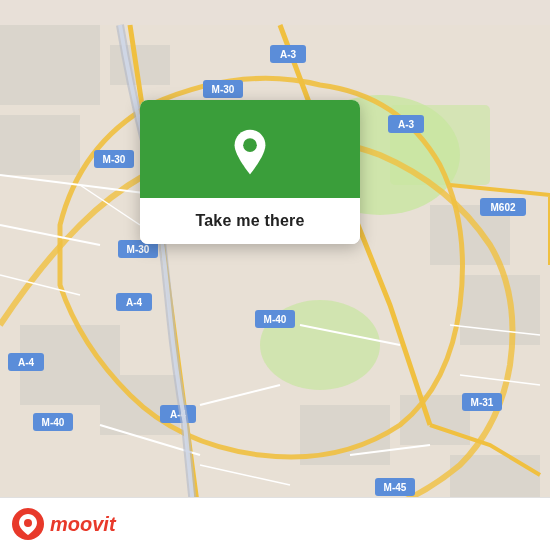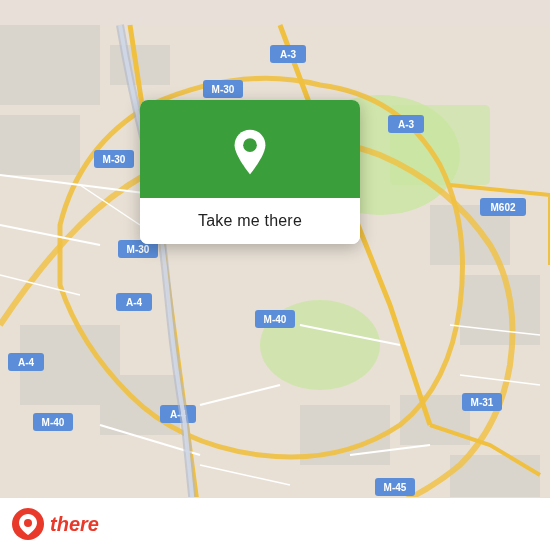--- a/index.html
+++ b/index.html
@@ -56,21 +56,21 @@
       height: 48px;
     }
 
     #popup-button {
       width: 100%;
       padding: 14px 0;
       background: white;
       border: none;
       cursor: pointer;
       font-size: 16px;
-      font-weight: 400;
+      font-weight: 700;
       color: #222;
       text-align: center;
       letter-spacing: 0.2px;
     }
 
     
     #bottom-bar {
       position: absolute;
       bottom: 0;
       left: 0;
@@ -223,17 +223,17 @@
   </div>
 
   <div id="bottom-bar">
     <div id="moovit-logo">
 
       <svg id="moovit-icon" viewBox="0 0 32 32" xmlns="http://www.w3.org/2000/svg">
         <circle cx="16" cy="16" r="16" fill="#e8392a"></circle>
         <path d="M16 6 C11 6 7 10 7 15 C7 21 16 27 16 27 C16 27 25 21 25 15 C25 10 21 6 16 6 Z" fill="white"></path>
         <circle cx="16" cy="15" r="4" fill="#e8392a"></circle>
       </svg>
-      <span id="moovit-text">there</span>
+      <span id="moovit-text">moovit</span>
     </div>
   </div>
 
 </div>
 
 </body></html>

